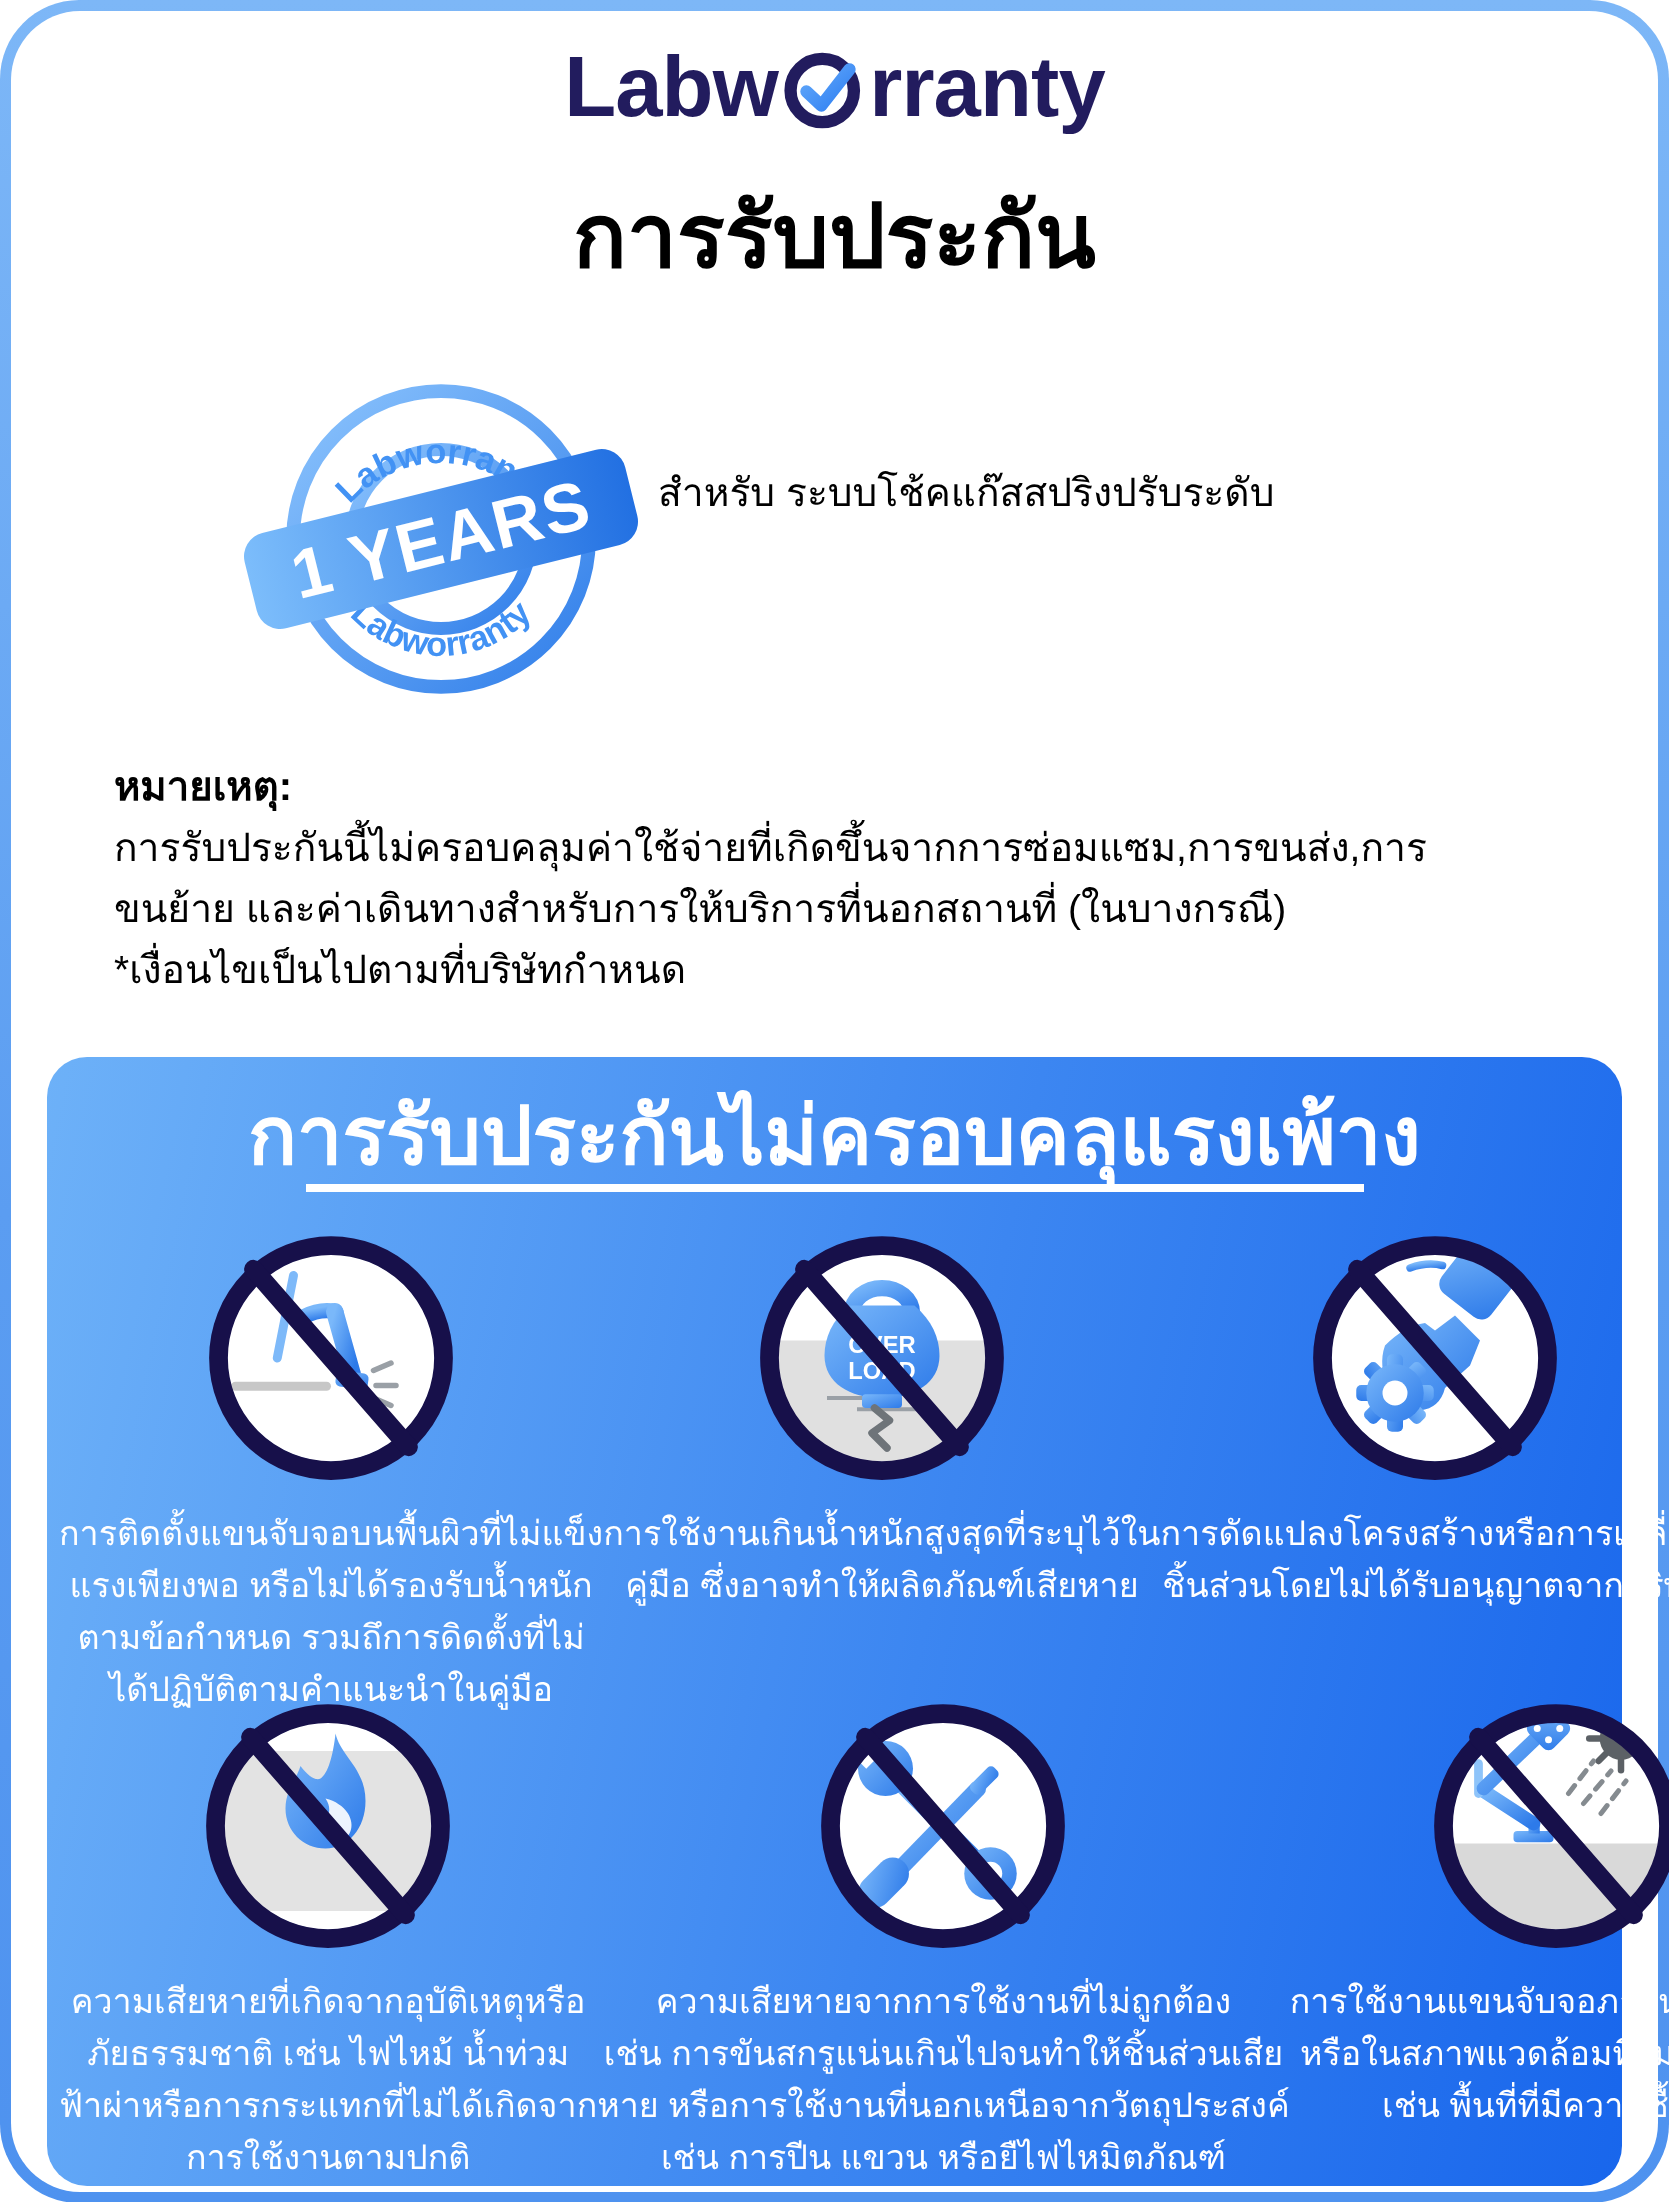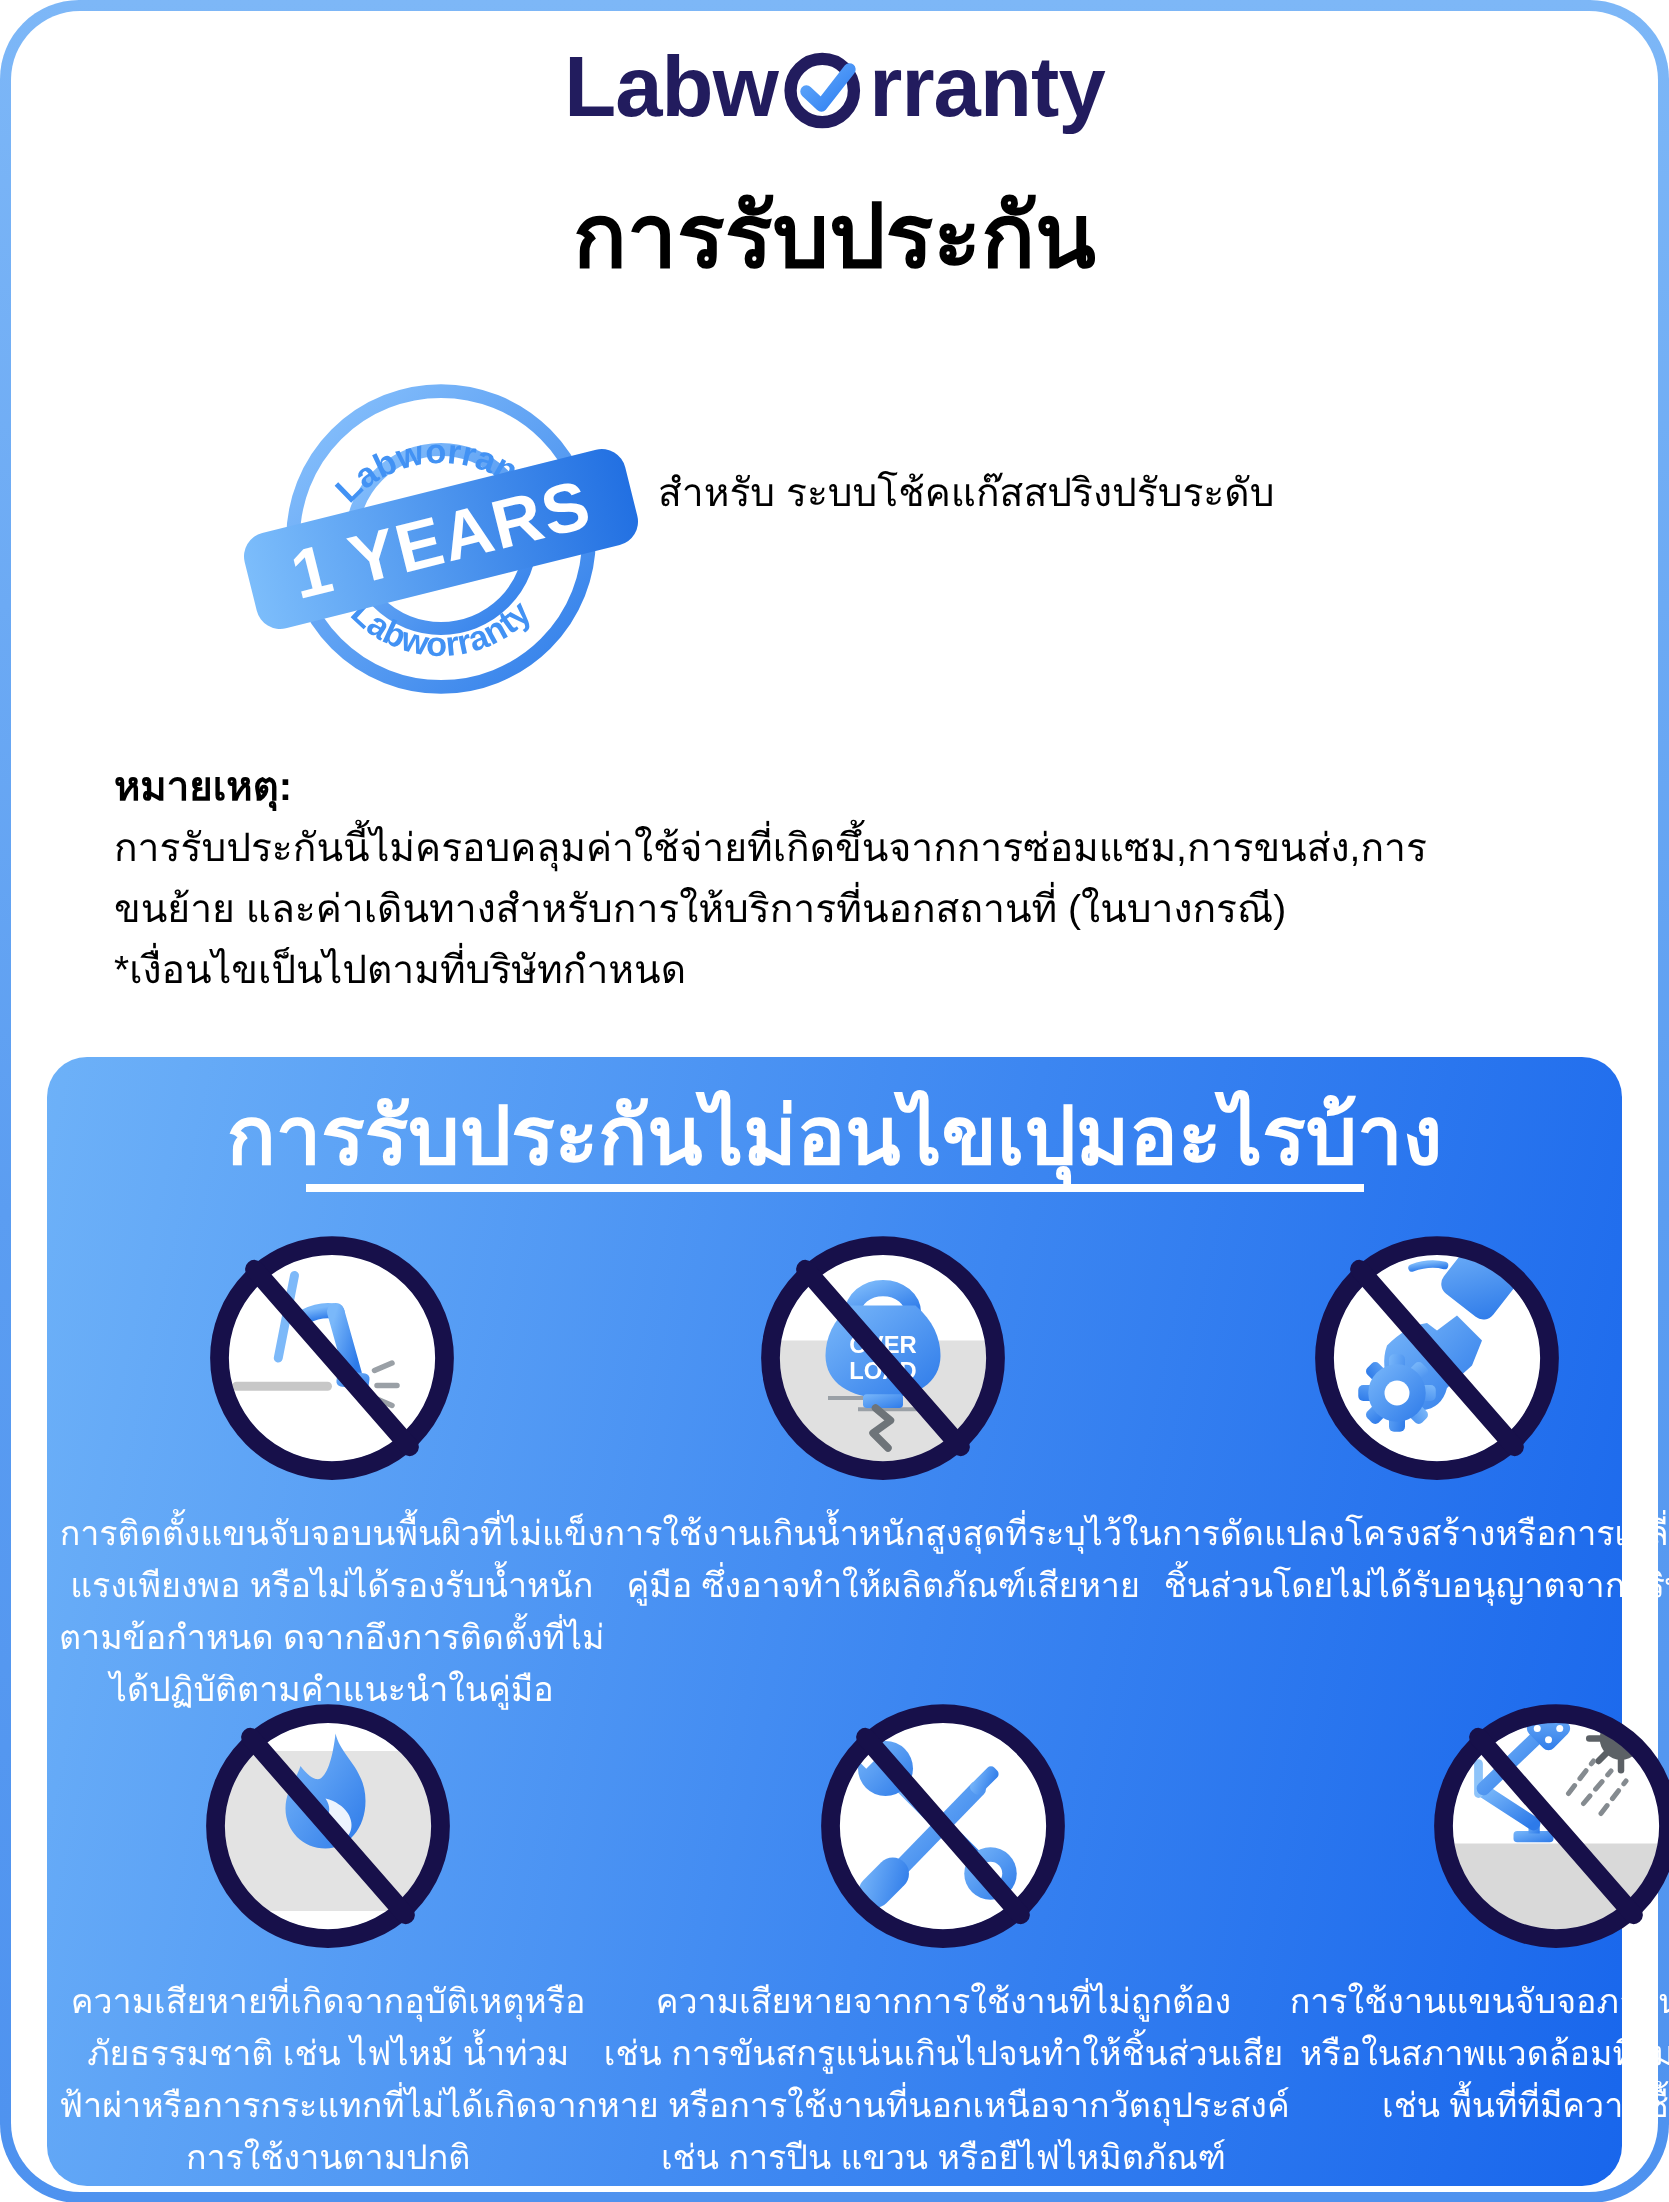--- a/index.html
+++ b/index.html
@@ -107,21 +107,21 @@
   <div class="note">
     <div class="note-h">หมายเหตุ:</div>
     <div class="note-lines">
         <div>การรับประกันนี้ไม่ครอบคลุมค่าใช้จ่ายที่เกิดขึ้นจากการซ่อมแซม,การขนส่ง,การ</div>
         <div>ขนย้าย และค่าเดินทางสำหรับการให้บริการที่นอกสถานที่ (ในบางกรณี)</div>
         <div>*เงื่อนไขเป็นไปตามที่บริษัทกำหนด</div>
       </div>
   </div>
 
   <div class="panel">
-    <div class="panel-h">การรับประกันไม่อนไขเปุมอะไรบ้าง</div>
+    <div class="panel-h">การรับประกันไม่ครอบคลุแรงเพ้าง</div>
     <div class="underline"></div>
 
     <div class="row row1">
 
       <div class="cell">
         <svg class="noicon" viewBox="0 0 100 100">
           <defs>
             <linearGradient id="g1" x1="0" y1="0" x2="1" y2="1">
               <stop offset="0" stop-color="#7ab8fa"></stop>
                 <stop offset="1" stop-color="#2d7ae9"></stop>
@@ -138,21 +138,21 @@
             <path d="M51.5,31.5 l7,25" stroke="url(#g1)" stroke-width="7" fill="none" stroke-linecap="round"></path>
             <rect x="52" y="55.5" width="13" height="6.5" rx="2" fill="url(#g1)" transform="rotate(8 58 58)"></rect>
             <path d="M67,55 l7,-3 M68,61 h8 M67,66 l7,3" stroke="#9aa0a6" stroke-width="2.2" stroke-linecap="round" fill="none"></path>
           </g>
           <circle cx="50" cy="50" r="45" fill="none" stroke="#17104a" stroke-width="7.5"></circle>
           <line x1="19" y1="14.5" x2="81" y2="85.5" stroke="#17104a" stroke-width="7.5" stroke-linecap="round"></line>
         </svg>
         <div class="cap">
             <div>การติดตั้งแขนจับจอบนพื้นผิวที่ไม่แข็ง</div>
             <div>แรงเพียงพอ หรือไม่ได้รองรับน้ำหนัก</div>
-            <div>ตามข้อกำหนด ดจากอึงการติดตั้งที่ไม่</div>
+            <div>ตามข้อกำหนด รวมถึการดิดตั้งที่ไม่</div>
             <div>ได้ปฏิบัติตามคำแนะนำในคู่มือ</div>
           </div>
       </div>
 
       <div class="cell">
         <svg class="noicon" viewBox="0 0 100 100">
           <defs>
             <linearGradient id="g2" x1="0" y1="0" x2="1" y2="1">
               <stop offset="0" stop-color="#7ab8fa"></stop>
                 <stop offset="1" stop-color="#2d7ae9"></stop>

